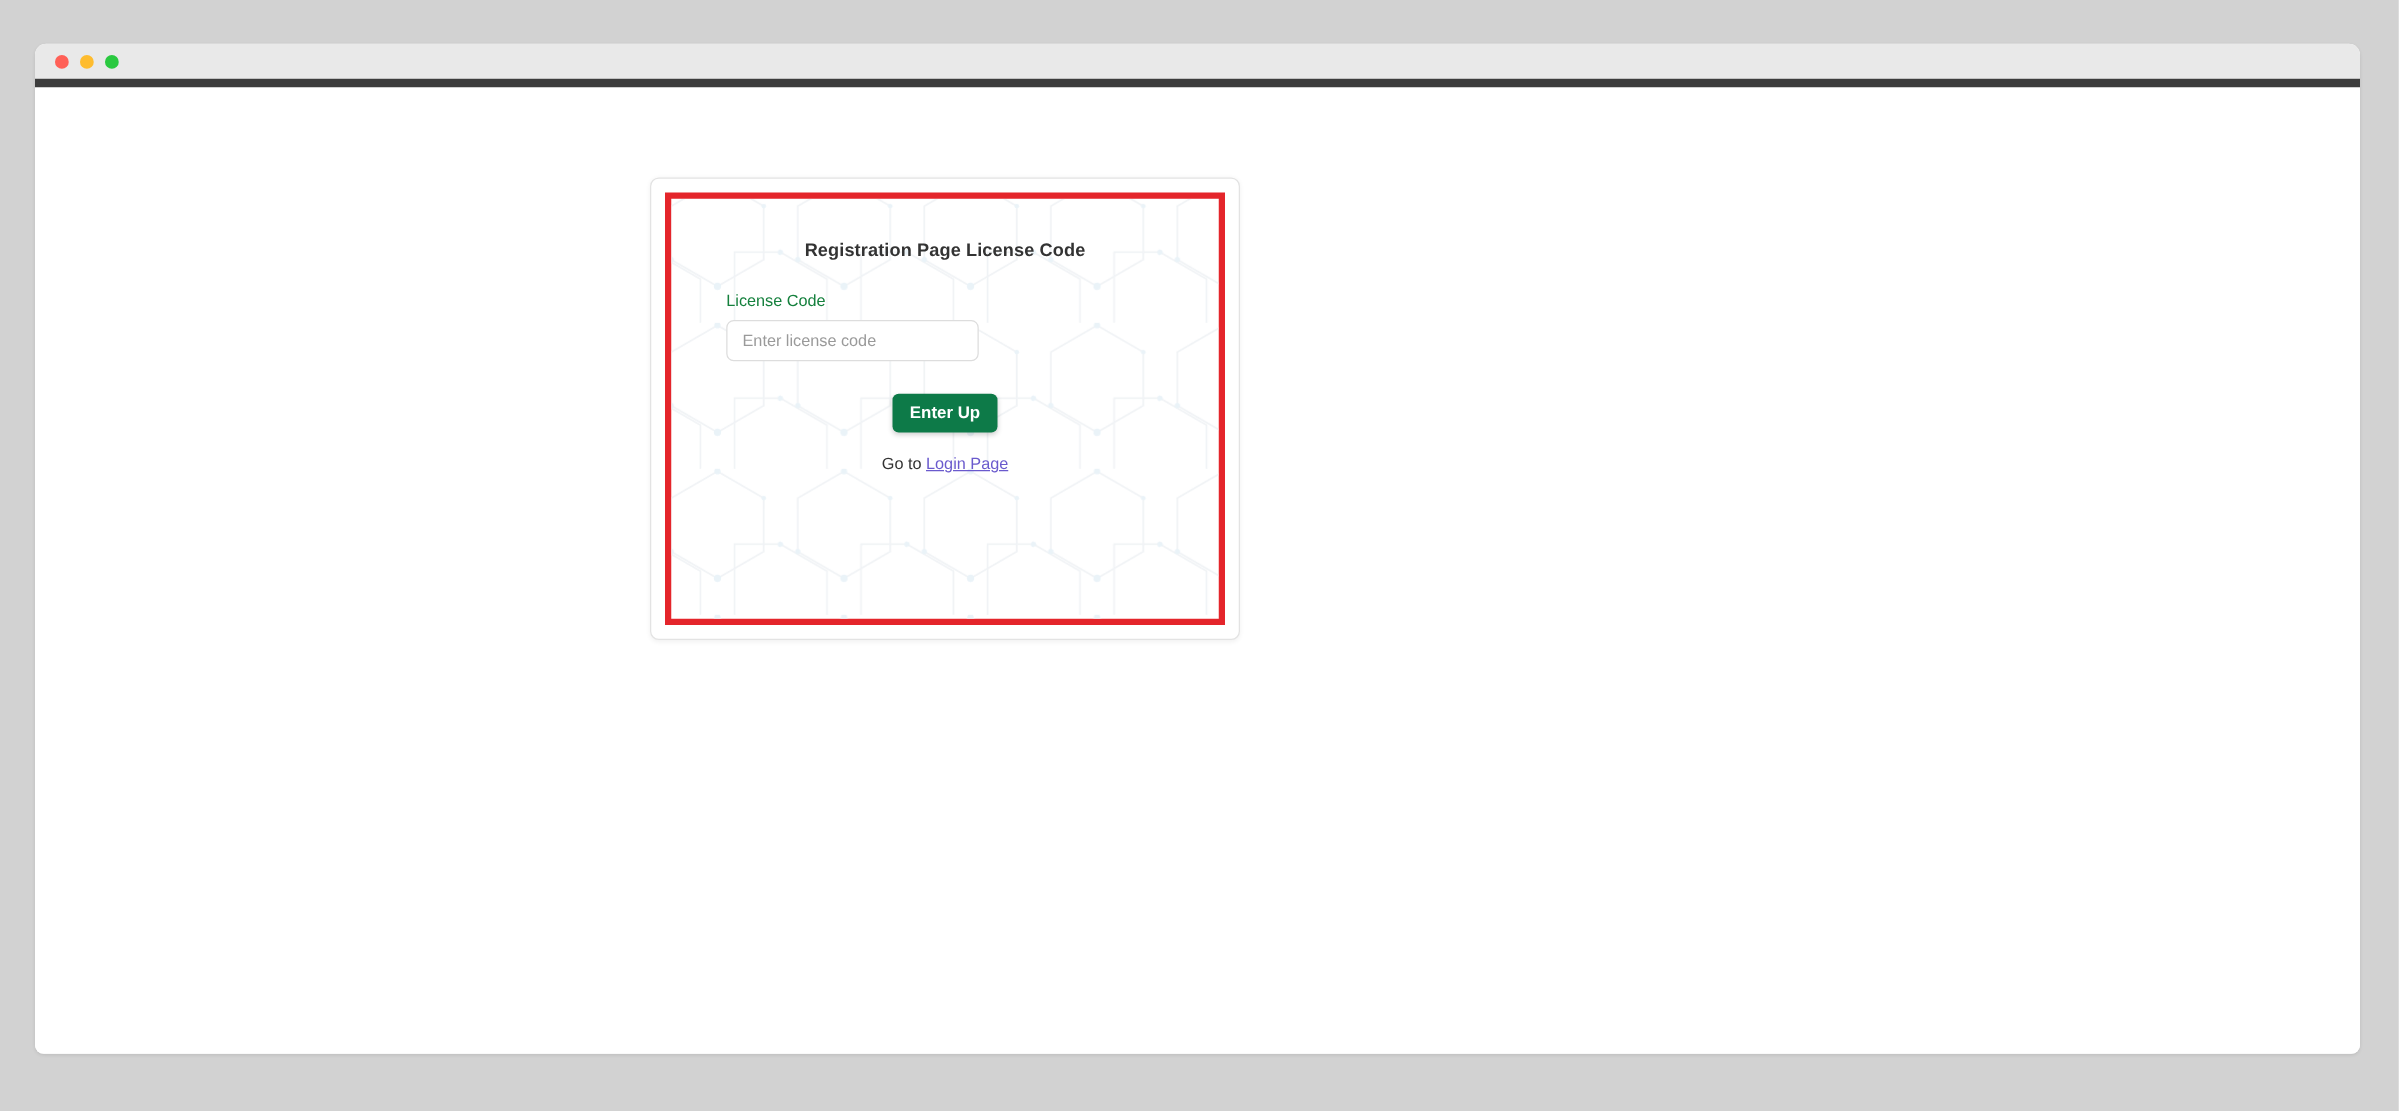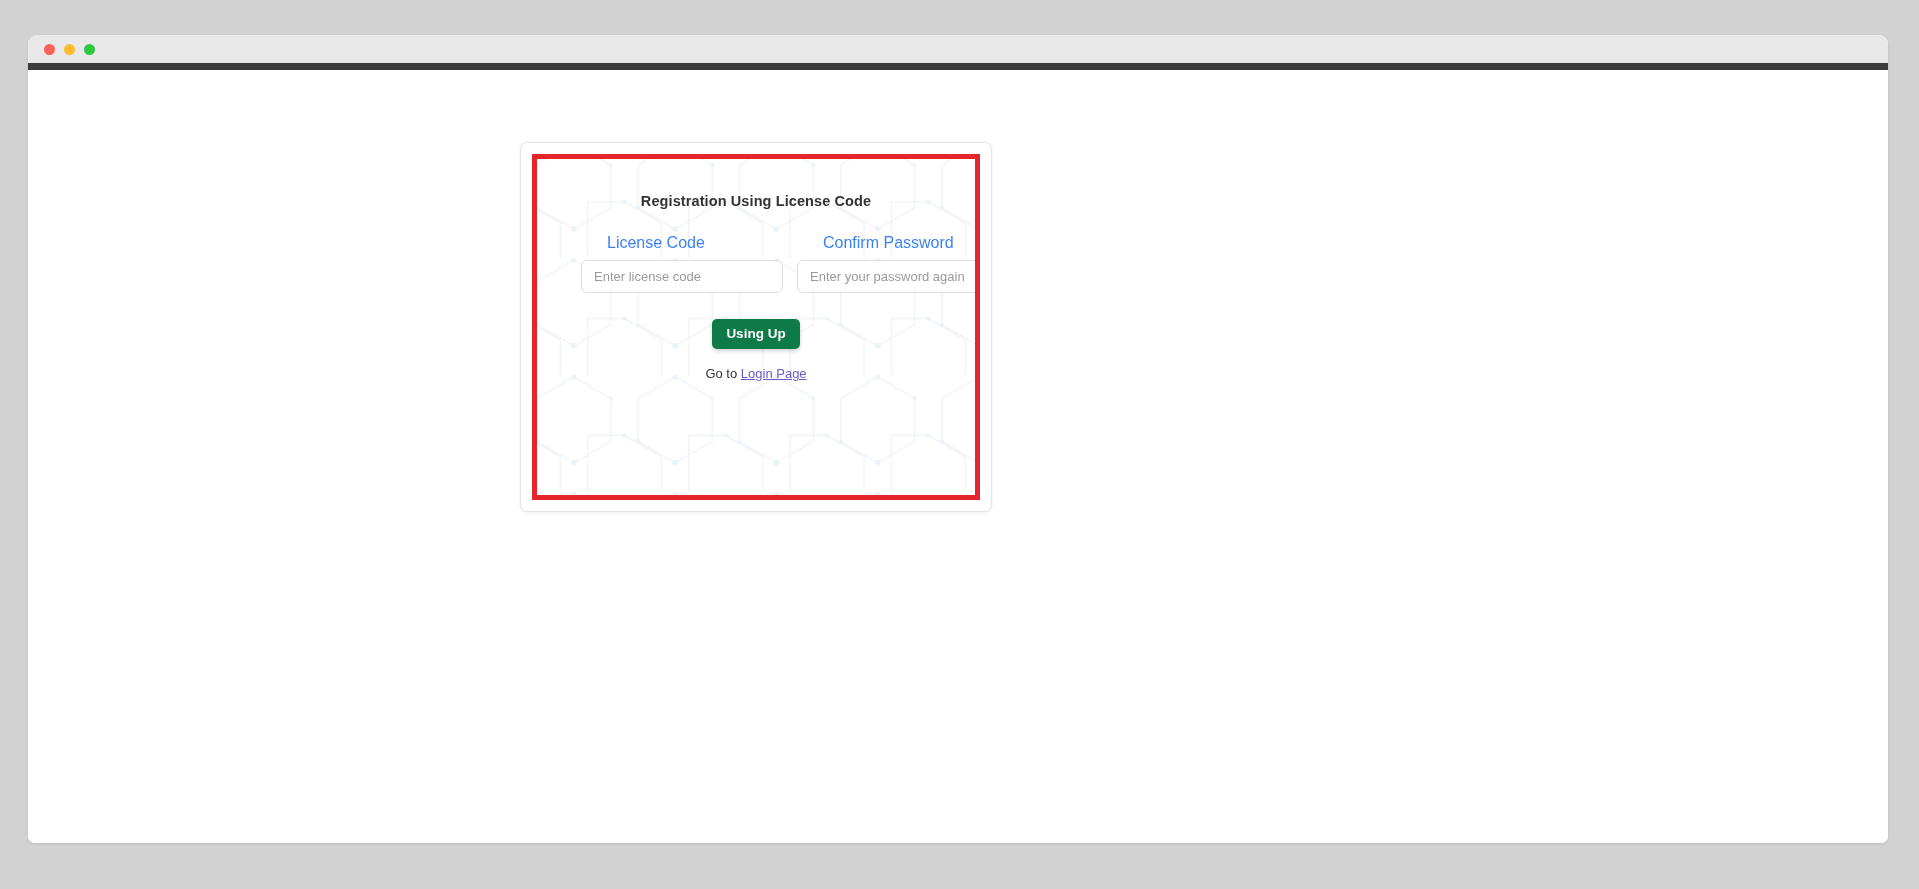--- a/index.html
+++ b/index.html
@@ -111,25 +111,24 @@
   }
 
   .form-grid {
     display: grid;
     grid-template-columns: 1fr 1fr;
     column-gap: 14px;
     row-gap: 11px;
   }
   .field { display: flex; flex-direction: column; }
   .field-label {
-    font-size: 16px;
-    color: #3b82f6;
+    font-size: 13px;
+    color: #15803d;
     margin-bottom: 8px;
     line-height: 1.1;
-    margin-left: 26px;
   }
   .field-input {
     height: 33px;
     border: 1px solid #dddddd;
     border-radius: 6px;
     padding: 0 12px;
     font-size: 13px;
     font-family: "Liberation Sans", sans-serif;
     color: #3b82f6;
     background: #ffffff;
@@ -210,40 +209,36 @@
                 <circle cx="104" cy="62" r="2.4"></circle>
                 <circle cx="38" cy="128" r="1.8"></circle>
               </g>
             </pattern>
           </defs>
           <rect width="450" height="348" fill="url(#hexes)"></rect>
         </svg>
 
         <div class="card-inner">
 
-          <h1 class="card-title">Registration Using License Code</h1>
+          <h1 class="card-title">Registration Page License Code</h1>
 
           <div class="form-grid">
 
             <div class="field">
               <label class="field-label">License Code</label>
               <input class="field-input" type="text" placeholder="Enter license code" style="">
             </div>
 
 
 
-            <div class="field">
-              <label class="field-label">Confirm Password</label>
-              <input class="field-input" type="text" placeholder="Enter your password again" style="">
-            </div>
 
           </div>
 
           <div class="actions">
-            <button class="signup-button">Using Up</button>
+            <button class="signup-button">Enter Up</button>
           </div>
 
           <div class="login-row">
             <span>Go to </span><a class="login-link">Login Page</a>
           </div>
 
         </div>
       </div>
     </div>
 

